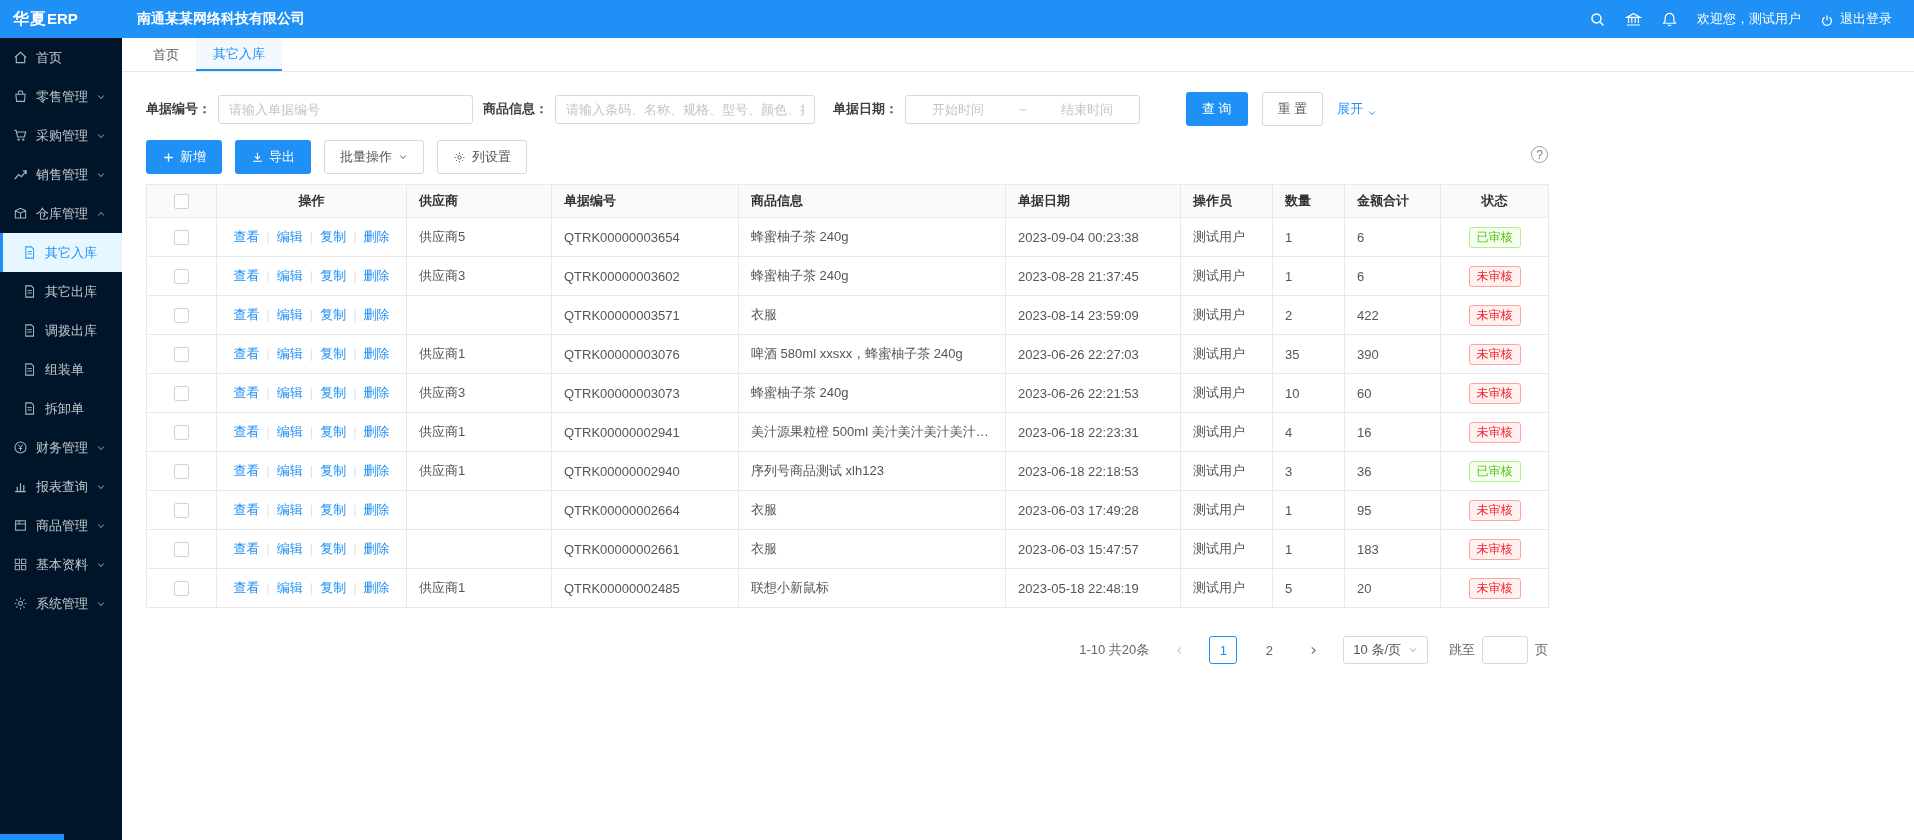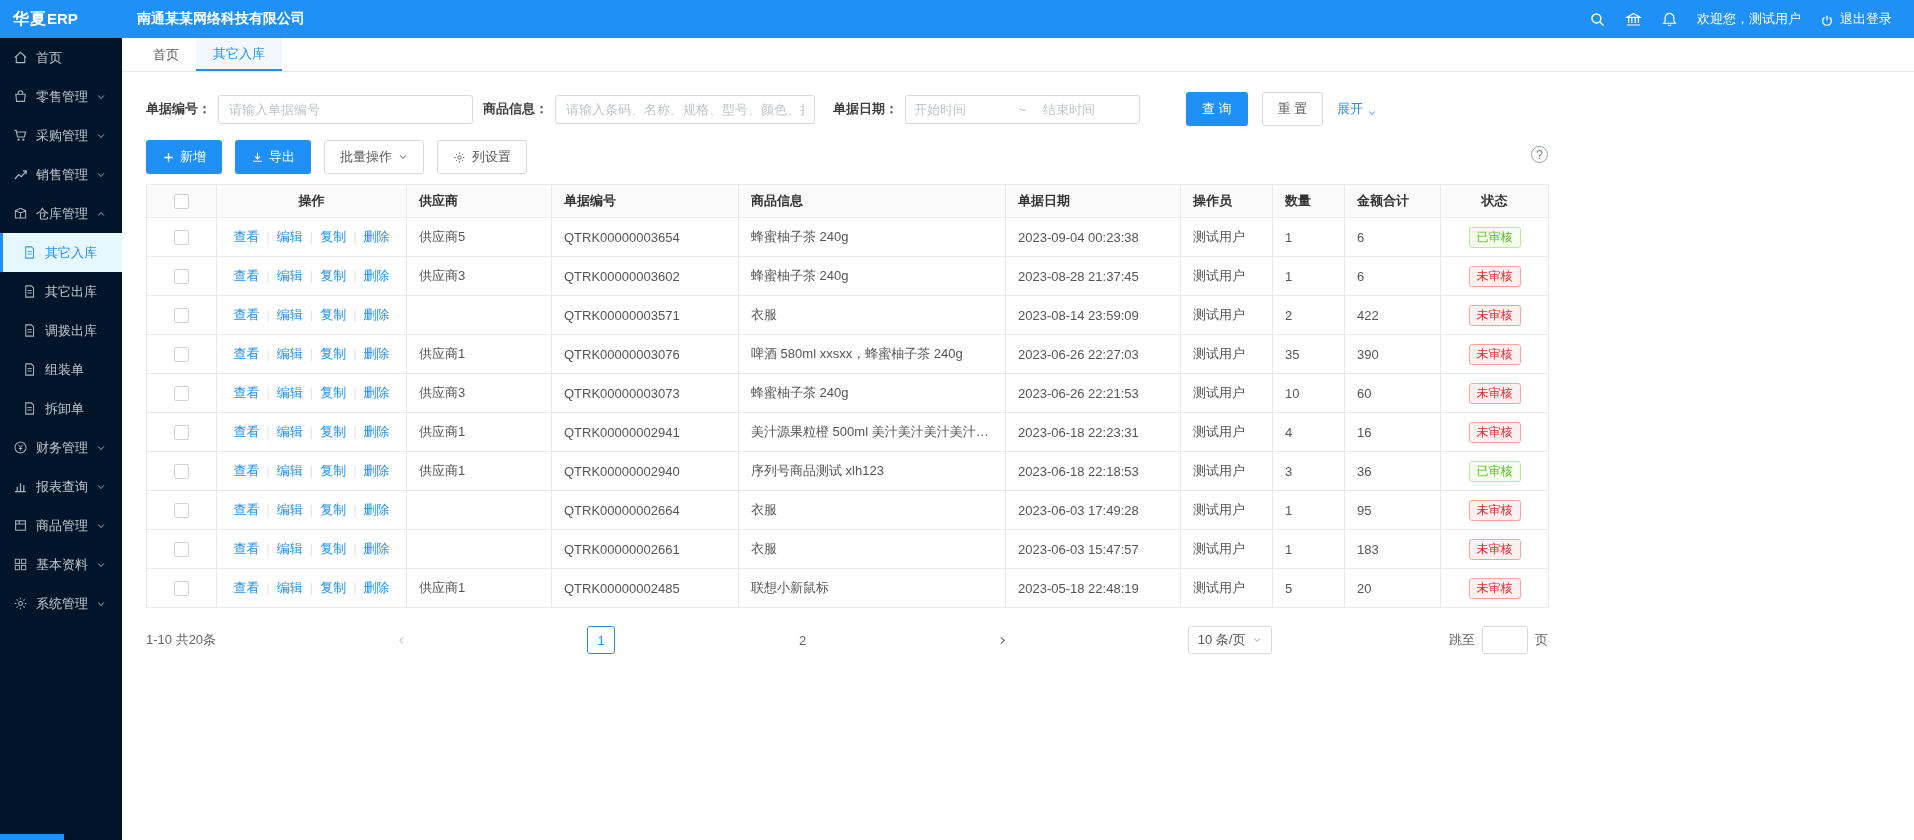--- a/index.html
+++ b/index.html
@@ -35,21 +35,21 @@
   .content{padding:0 24px;width:1450px}
 
   
   .filter-bar{display:flex;align-items:center;margin-top:20px;font-size:13px;color:#404040}
   .f-label{font-weight:bold;white-space:nowrap;margin-right:7px}
   .inp{height:29px;border:1px solid #d9d9d9;border-radius:3px;padding:0 10px;font-size:13px;color:#333;background:#fff;outline:none;font-family:inherit}
   .inp::placeholder{color:#c0c4cc}
   .inp-bill{width:255px;margin-right:10px}
   .inp-material{width:260px;margin-right:18px}
   .daterange{width:235px;height:29px;border:1px solid #d9d9d9;border-radius:3px;background:#fff;display:flex;align-items:center;padding:0 8px}
-  .daterange input{border:none;outline:none;width:88px;text-align:left;font-size:13px;color:#333;font-family:inherit}
+  .daterange input{border:none;outline:none;width:88px;text-align:center;font-size:13px;color:#333;font-family:inherit}
   .daterange input::placeholder{color:#c0c4cc}
   .daterange .tilde{color:#c0c4cc;flex:1;text-align:center}
   .btn{height:29px;border-radius:3px;font-size:13px;display:inline-flex;align-items:center;justify-content:center;cursor:pointer;border:1px solid transparent;padding:16px 15px;background:#fff;white-space:nowrap;font-family:inherit}
   .btn .icon{width:13px;height:13px;margin-right:5px}
   .btn-primary{background:#1f90f6;color:#fff}
   .btn-default{border-color:#d9d9d9;color:#555}
   .btn-search{margin-left:46px}
   .btn-reset{margin-left:14px}
   .link-expand{color:#1f90f6;margin-left:14px;display:inline-flex;align-items:flex-end;gap:4px;cursor:pointer}
   .link-expand .icon{width:10px;height:10px}
@@ -69,21 +69,21 @@
   .c-center{text-align:center}
   .c-check{text-align:center;padding:0}
   .checkbox{display:inline-block;width:15px;height:15px;border:1px solid #cfd3d7;border-radius:2px;background:#fff;vertical-align:middle;cursor:pointer}
   .act{color:#1f90f6;text-decoration:none;cursor:pointer}
   .sep{color:#e3e3e3;margin:0 7px}
   .tag{display:inline-block;padding:0 7px;border-radius:3px;font-size:12px;line-height:19px;border:1px solid}
   .tag.approved{color:#52c41a;border-color:#b7eb8f;background:#f6ffed}
   .tag.pending{color:#f5222d;border-color:#ffa39e;background:#fff1f0}
 
   
-  .pagination{width:1402px;display:flex;justify-content:space-between;align-items:center;gap:1px;margin-top:18px;font-size:13px;color:#666}
+  .pagination{width:1402px;display:flex;justify-content:flex-end;align-items:center;gap:18px;margin-top:28px;font-size:13px;color:#666}
   .pg-arrow{width:24px;height:28px;display:flex;align-items:center;justify-content:center;cursor:pointer;background:none;border:none}
   .pg-arrow .icon{width:11px;height:11px}
   .pg-prev{color:#c7c7c7}
   .pg-next{color:#666}
   .pg-num{min-width:28px;height:28px;border:1px solid transparent;background:#fff;border-radius:3px;color:#666;font-size:13px;cursor:pointer;font-family:inherit}
   .pg-num.active{border-color:#1f90f6;color:#1f90f6}
   .pg-size{height:28px;border:1px solid #d9d9d9;border-radius:3px;display:flex;align-items:center;padding:0 9px;gap:7px;color:#555;cursor:pointer;background:#fff}
   .pg-size .icon{width:10px;height:10px;color:#999}
   .pg-jumpwrap{display:flex;align-items:center;gap:7px;margin-left:3px}
   .pg-jump{width:46px;height:28px;border:1px solid #d9d9d9;border-radius:3px;outline:none;padding:0 6px;font-size:13px}

